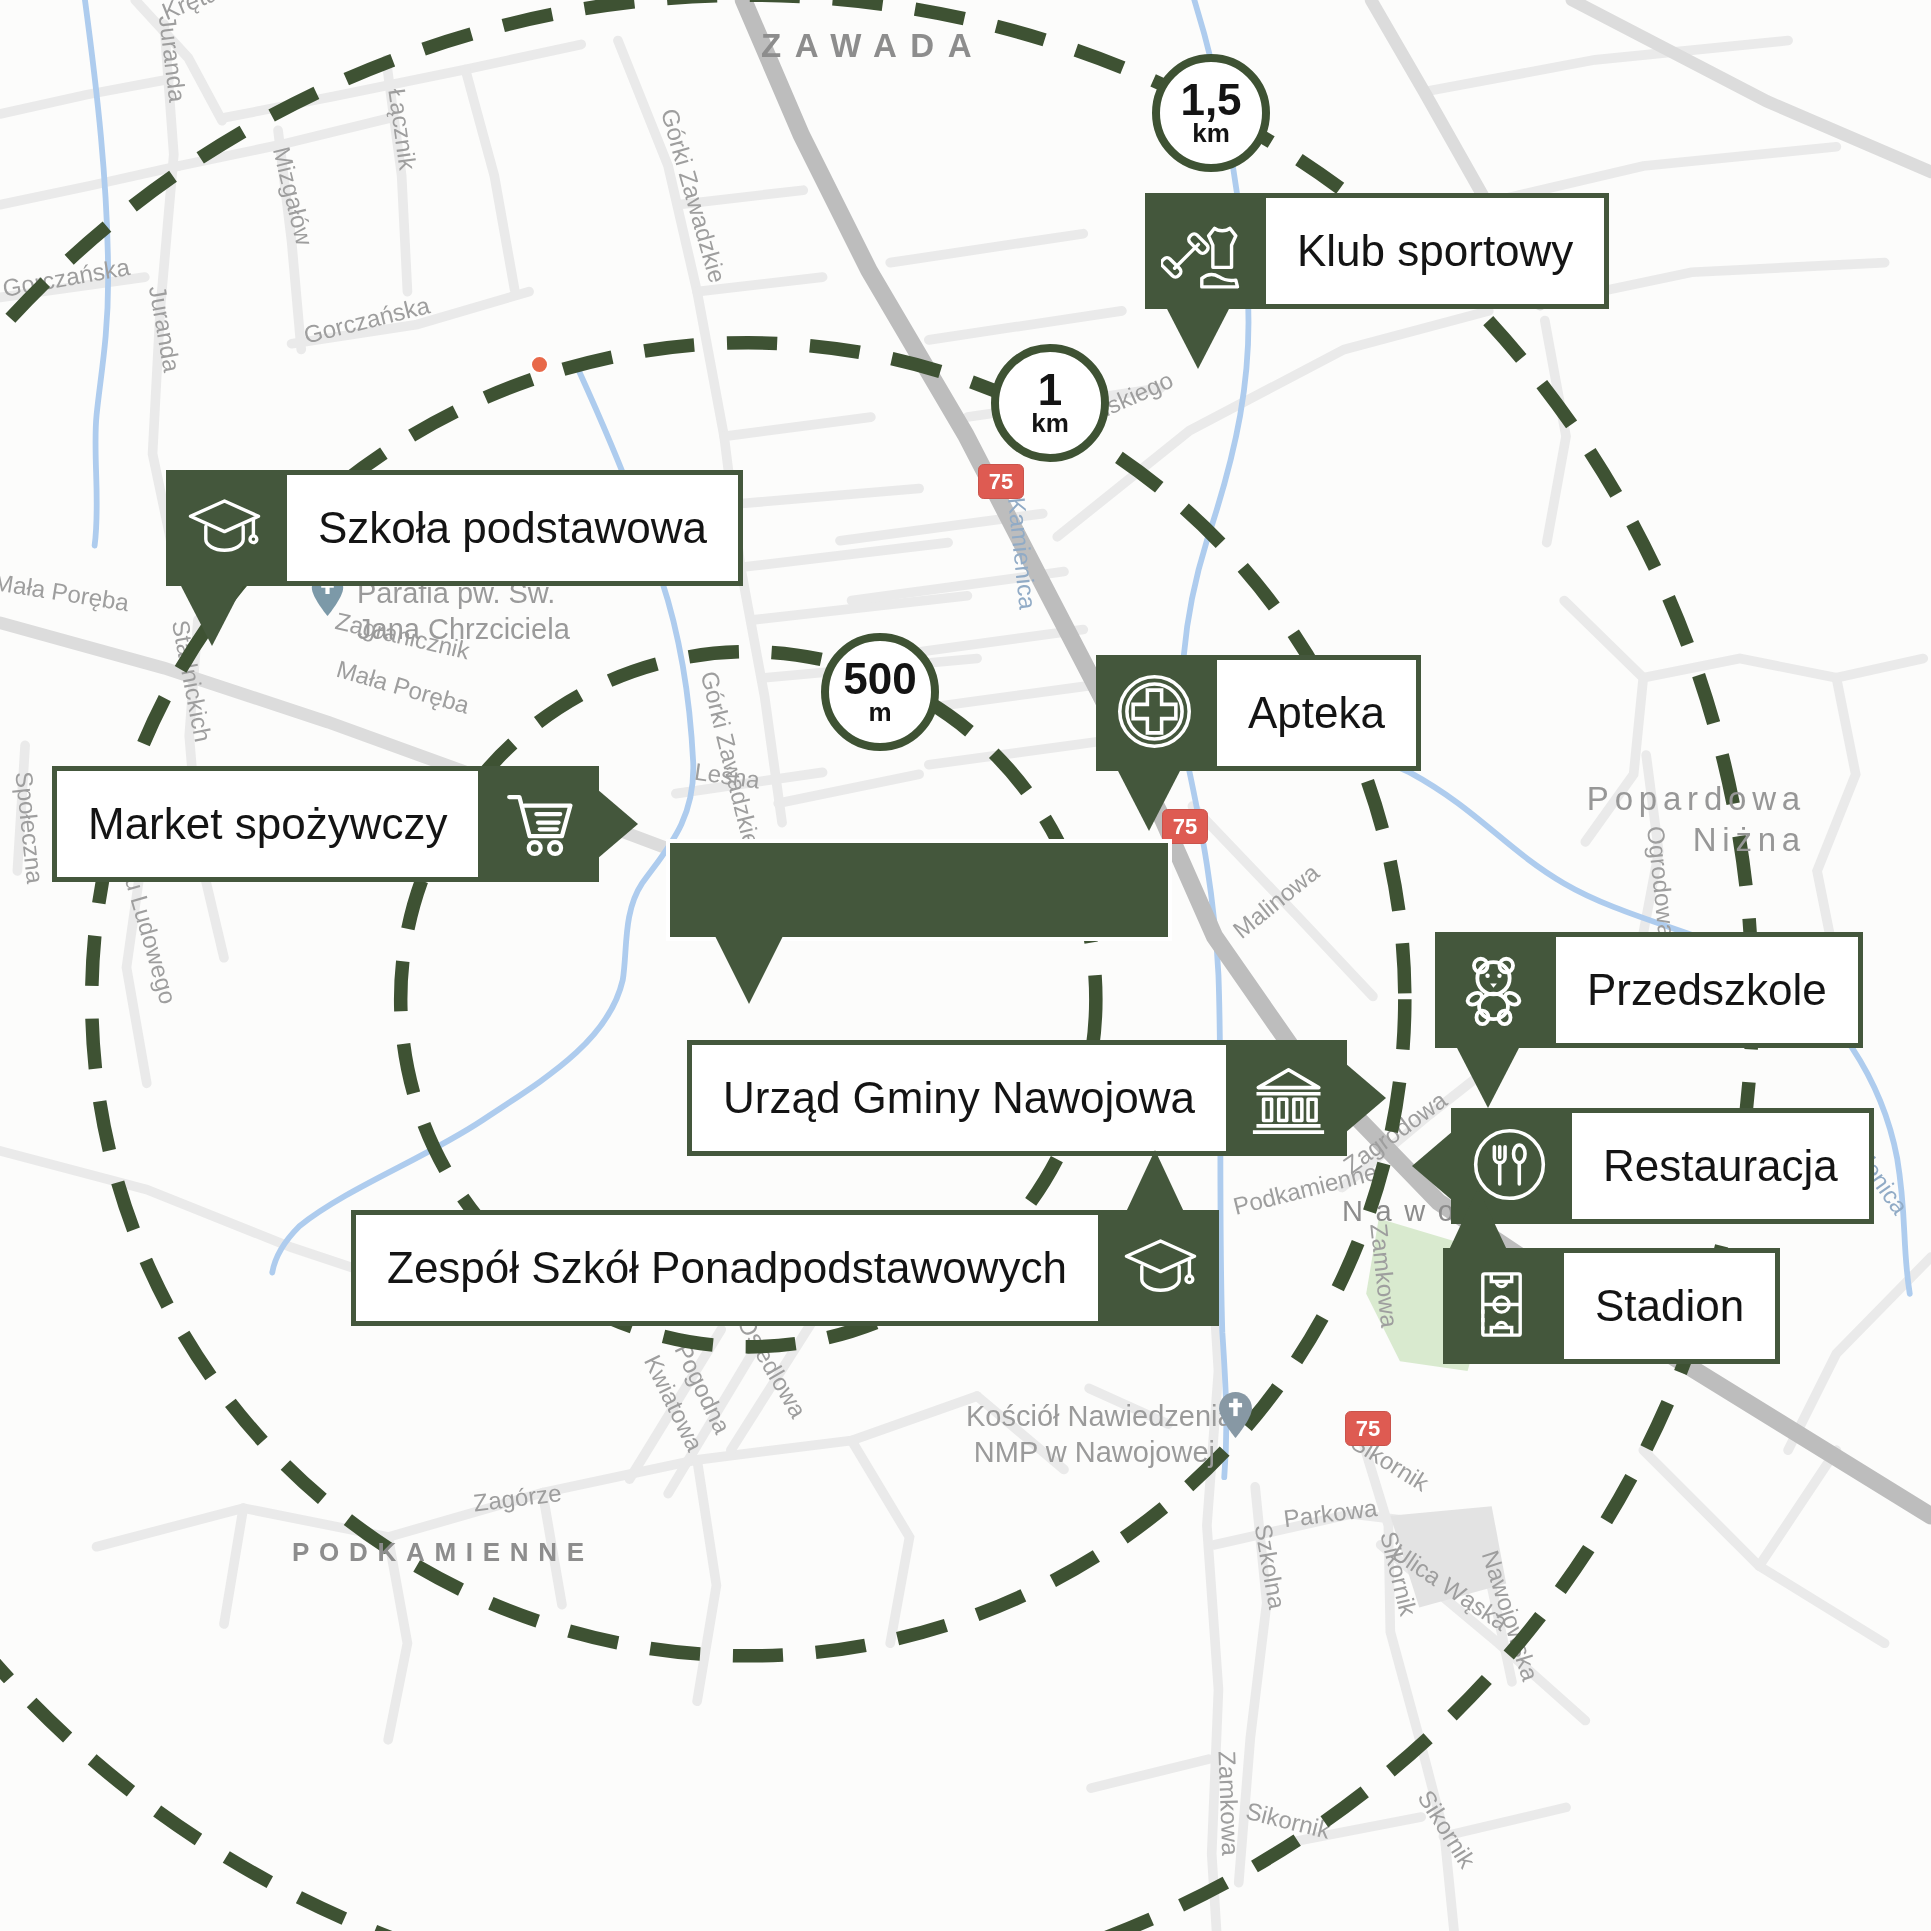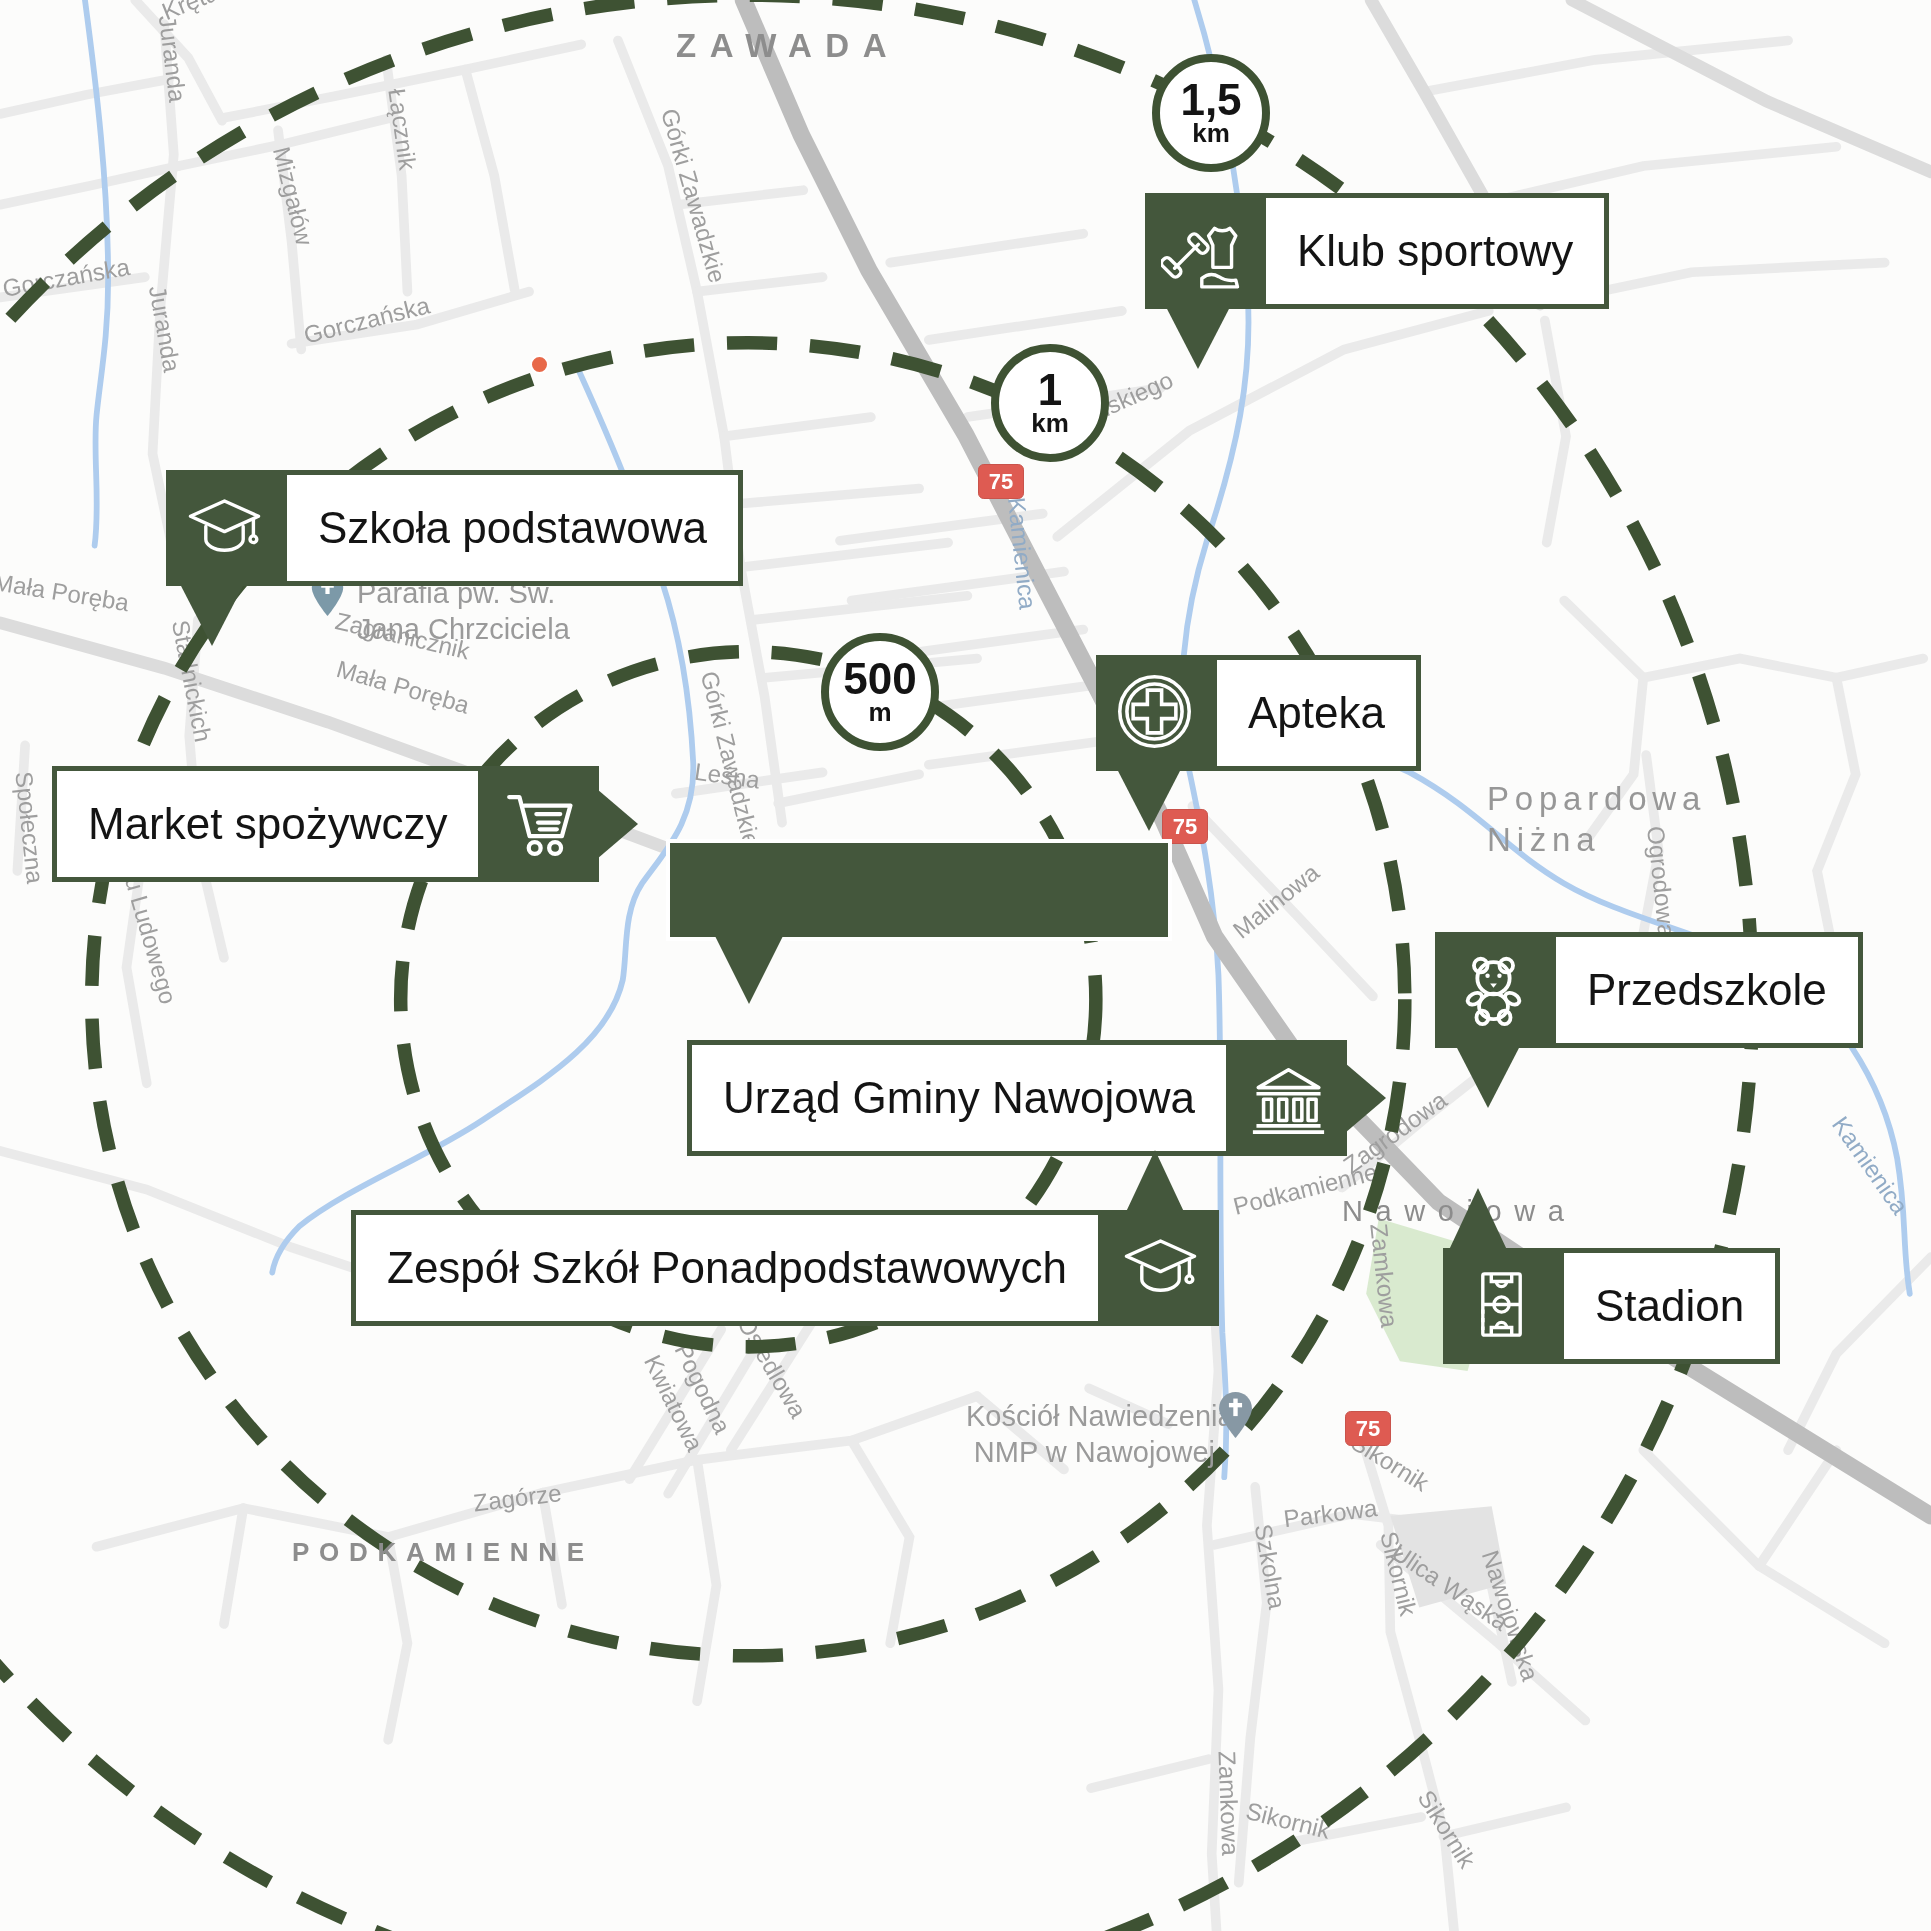--- a/index.html
+++ b/index.html
@@ -1,21 +1,21 @@
 <!DOCTYPE html>
 <html><head>
 <meta charset="utf-8">
 <style>
   :root{ --g:#44573C; --rg:#3E5233; }
   html,body{margin:0;padding:0;width:1931px;height:1931px;background:#FCFCFB;
     font-family:"Liberation Sans", sans-serif; overflow:hidden;}
   #stage{position:relative;width:1931px;height:1931px;overflow:hidden;}
   #mapsvg{position:absolute;left:0;top:0;z-index:0;}
 
-  .area{position:absolute;color:#8D8D8D;font-weight:bold;z-index:4;text-align:left;white-space:nowrap;}
+  .area{position:absolute;color:#8D8D8D;font-weight:bold;z-index:4;text-align:right;white-space:nowrap;}
   .churchtxt{position:absolute;color:#9A9A9A;font-size:29px;line-height:36px;z-index:3;white-space:nowrap;}
 
   .badge75{position:absolute;width:44px;height:33px;background:#DE5B52;border:1.9px solid #C9534B;
     border-radius:5.8px;color:#fff;font-weight:bold;font-size:22px;display:flex;align-items:center;
     justify-content:center;z-index:6;}
 
   .ringbadge{position:absolute;width:102px;height:102px;border:8.7px solid var(--rg);border-radius:50%;
     background:#fff;display:flex;flex-direction:column;align-items:center;justify-content:center;
     z-index:12;color:#141414;}
   .ringbadge .rv{font-size:44px;font-weight:bold;line-height:0.92;}
@@ -339,20 +339,35 @@
         <rect x="56" y="53" width="9" height="24"></rect>
             <rect x="72" y="53" width="9" height="24"></rect>
         <line x1="14" y1="83" x2="86" y2="83"></line>
             <line x1="10" y1="90" x2="90" y2="90"></line>
       </svg>
     </span>
     <div class="arr-r"></div>
   </div>
 </div>
 
+<div class="poi" style="left:1451px;top:1108px;">
+  <div class="ibox">
+    <span>
+      <svg width="89" height="89" viewBox="0 0 100 100" fill="none" stroke="#fff" stroke-width="4" stroke-linecap="round">
+        <circle cx="50" cy="50" r="38"></circle>
+        <path d="M33,30 v12 M39,30 v12 M45,30 v12 M33,42 a6,6 0 0 0 12,0"></path>
+        <line x1="39" y1="48" x2="39" y2="72"></line>
+        <ellipse cx="61" cy="38" rx="6.5" ry="10"></ellipse>
+        <line x1="61" y1="48" x2="61" y2="72"></line>
+      </svg>
+    </span>
+    <div class="arr-l"></div>
+  </div>
+  <div class="tbox">Restauracja</div>
+</div>
 
 <div class="poi" style="left:351px;top:1210px;">
   <div class="tbox">Zespół Szkół Ponadpodstawowych</div>
   <div class="ibox">
     <span>
       <svg width="85" height="85" viewBox="0 0 100 100" fill="none" stroke="#fff" stroke-width="4" stroke-linecap="round" stroke-linejoin="round">
         <path d="M10,38 L50,20 L90,38 L50,56 Z"></path>
         <path d="M28,50 v15 c0,7 10,13 22,13 c12,0 22,-6 22,-13 v-15"></path>
         <line x1="84" y1="42" x2="84" y2="60"></line>
             <circle cx="84" cy="65" r="4"></circle>

